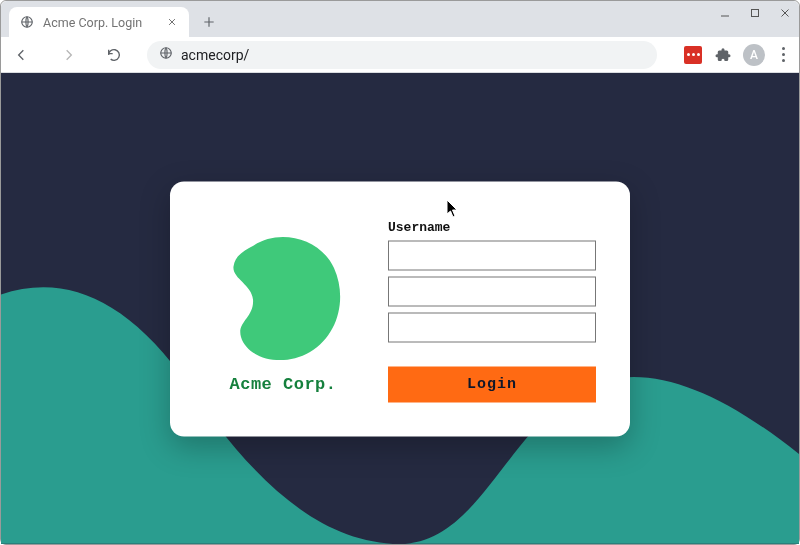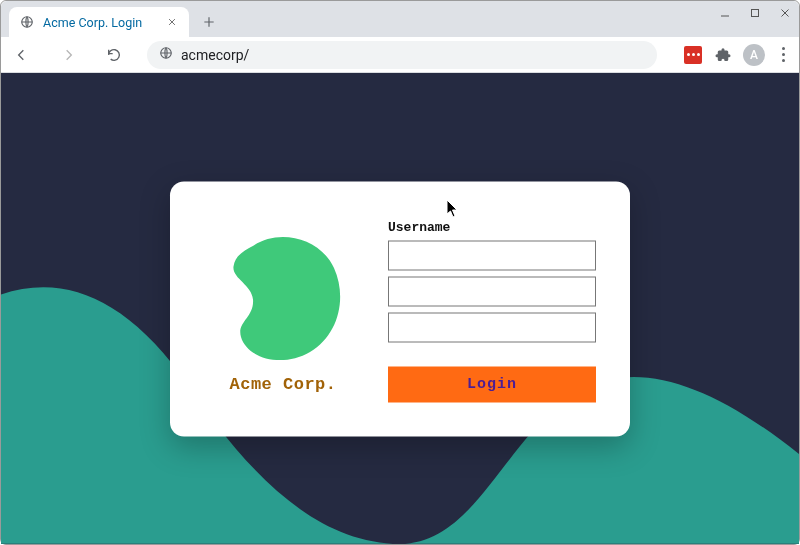--- a/index.html
+++ b/index.html
@@ -10,21 +10,21 @@
     display: flex; flex-direction: column;
   }
   
   .tabstrip {
     height: 36px; background: #dee1e6; display: flex; align-items: flex-end;
     padding: 0 8px; position: relative; border-top-left-radius: 6px; border-top-right-radius: 6px;
   }
   .tab {
     height: 30px; background: #fff; border-top-left-radius: 8px; border-top-right-radius: 8px;
     display: flex; align-items: center; padding: 0 10px 0 10px; min-width: 180px;
-    font-size: 12.5px; color: #0369a1; position: relative; gap: 8px;
+    font-size: 12.5px; color: #737373; position: relative; gap: 8px;
   }
   .tab .favicon { width: 16px; height: 16px; display:flex; align-items:center; justify-content:center; color:#5f6368; }
   .tab .favicon svg { width:14px; height:14px; }
   .tab .title { flex: 1; white-space: nowrap; overflow: hidden; }
   .tab .close { width: 14px; height: 14px; display:flex; align-items:center; justify-content:center; color:#555; border-radius:50%; }
   .tab .close svg{width:10px;height:10px;}
   .newtab {
     width: 28px; height: 28px; display:flex; align-items:center; justify-content:center; margin-left:6px; margin-bottom:1px;
     color:#5f6368; border-radius:50%;
   }
@@ -77,29 +77,29 @@
     position:absolute; left:50%; top:50%; transform:translate(-50%,-50%);
     width:460px; background:#fff; border-radius:14px;
     box-shadow:0 10px 30px rgba(0,0,0,.25);
     display:flex; padding:34px 34px 34px 28px; gap:20px;
     font-family: "Courier New", ui-monospace, Menlo, Consolas, monospace;
   }
   .brand {
     flex:0 0 170px; display:flex; flex-direction:column; align-items:center; justify-content:center;
   }
   .blob { width:150px; height:150px; }
-  .brand-name { font-size:17px; font-weight:700; color:#a16207; letter-spacing:.5px;}
+  .brand-name { font-size:17px; font-weight:700; color:#15803d; letter-spacing:.5px;}
   .form { flex:1; display:flex; flex-direction:column; gap:6px; }
   .label { font-size:13px; font-weight:700; color:#111; margin-top:4px; }
   .field {
     width:100%; height:30px; border:1px solid #777; background:#fff; padding:0 6px;
     font-family: inherit; font-size:13px; color:#111;
   }
   .login-btn {
-    margin-top:18px; height:36px; background:#ff6a13; border:none; color:#4c1d95;
+    margin-top:18px; height:36px; background:#ff6a13; border:none; color:#0f172a;
     font-family: inherit; font-size:15px; font-weight:700; letter-spacing:1px; cursor:pointer;
   }
   .cursor {
     position:absolute; width:12px; height:18px; pointer-events:none;
   }
 </style>
 </head>
 <body>
 
 <div class="window">

